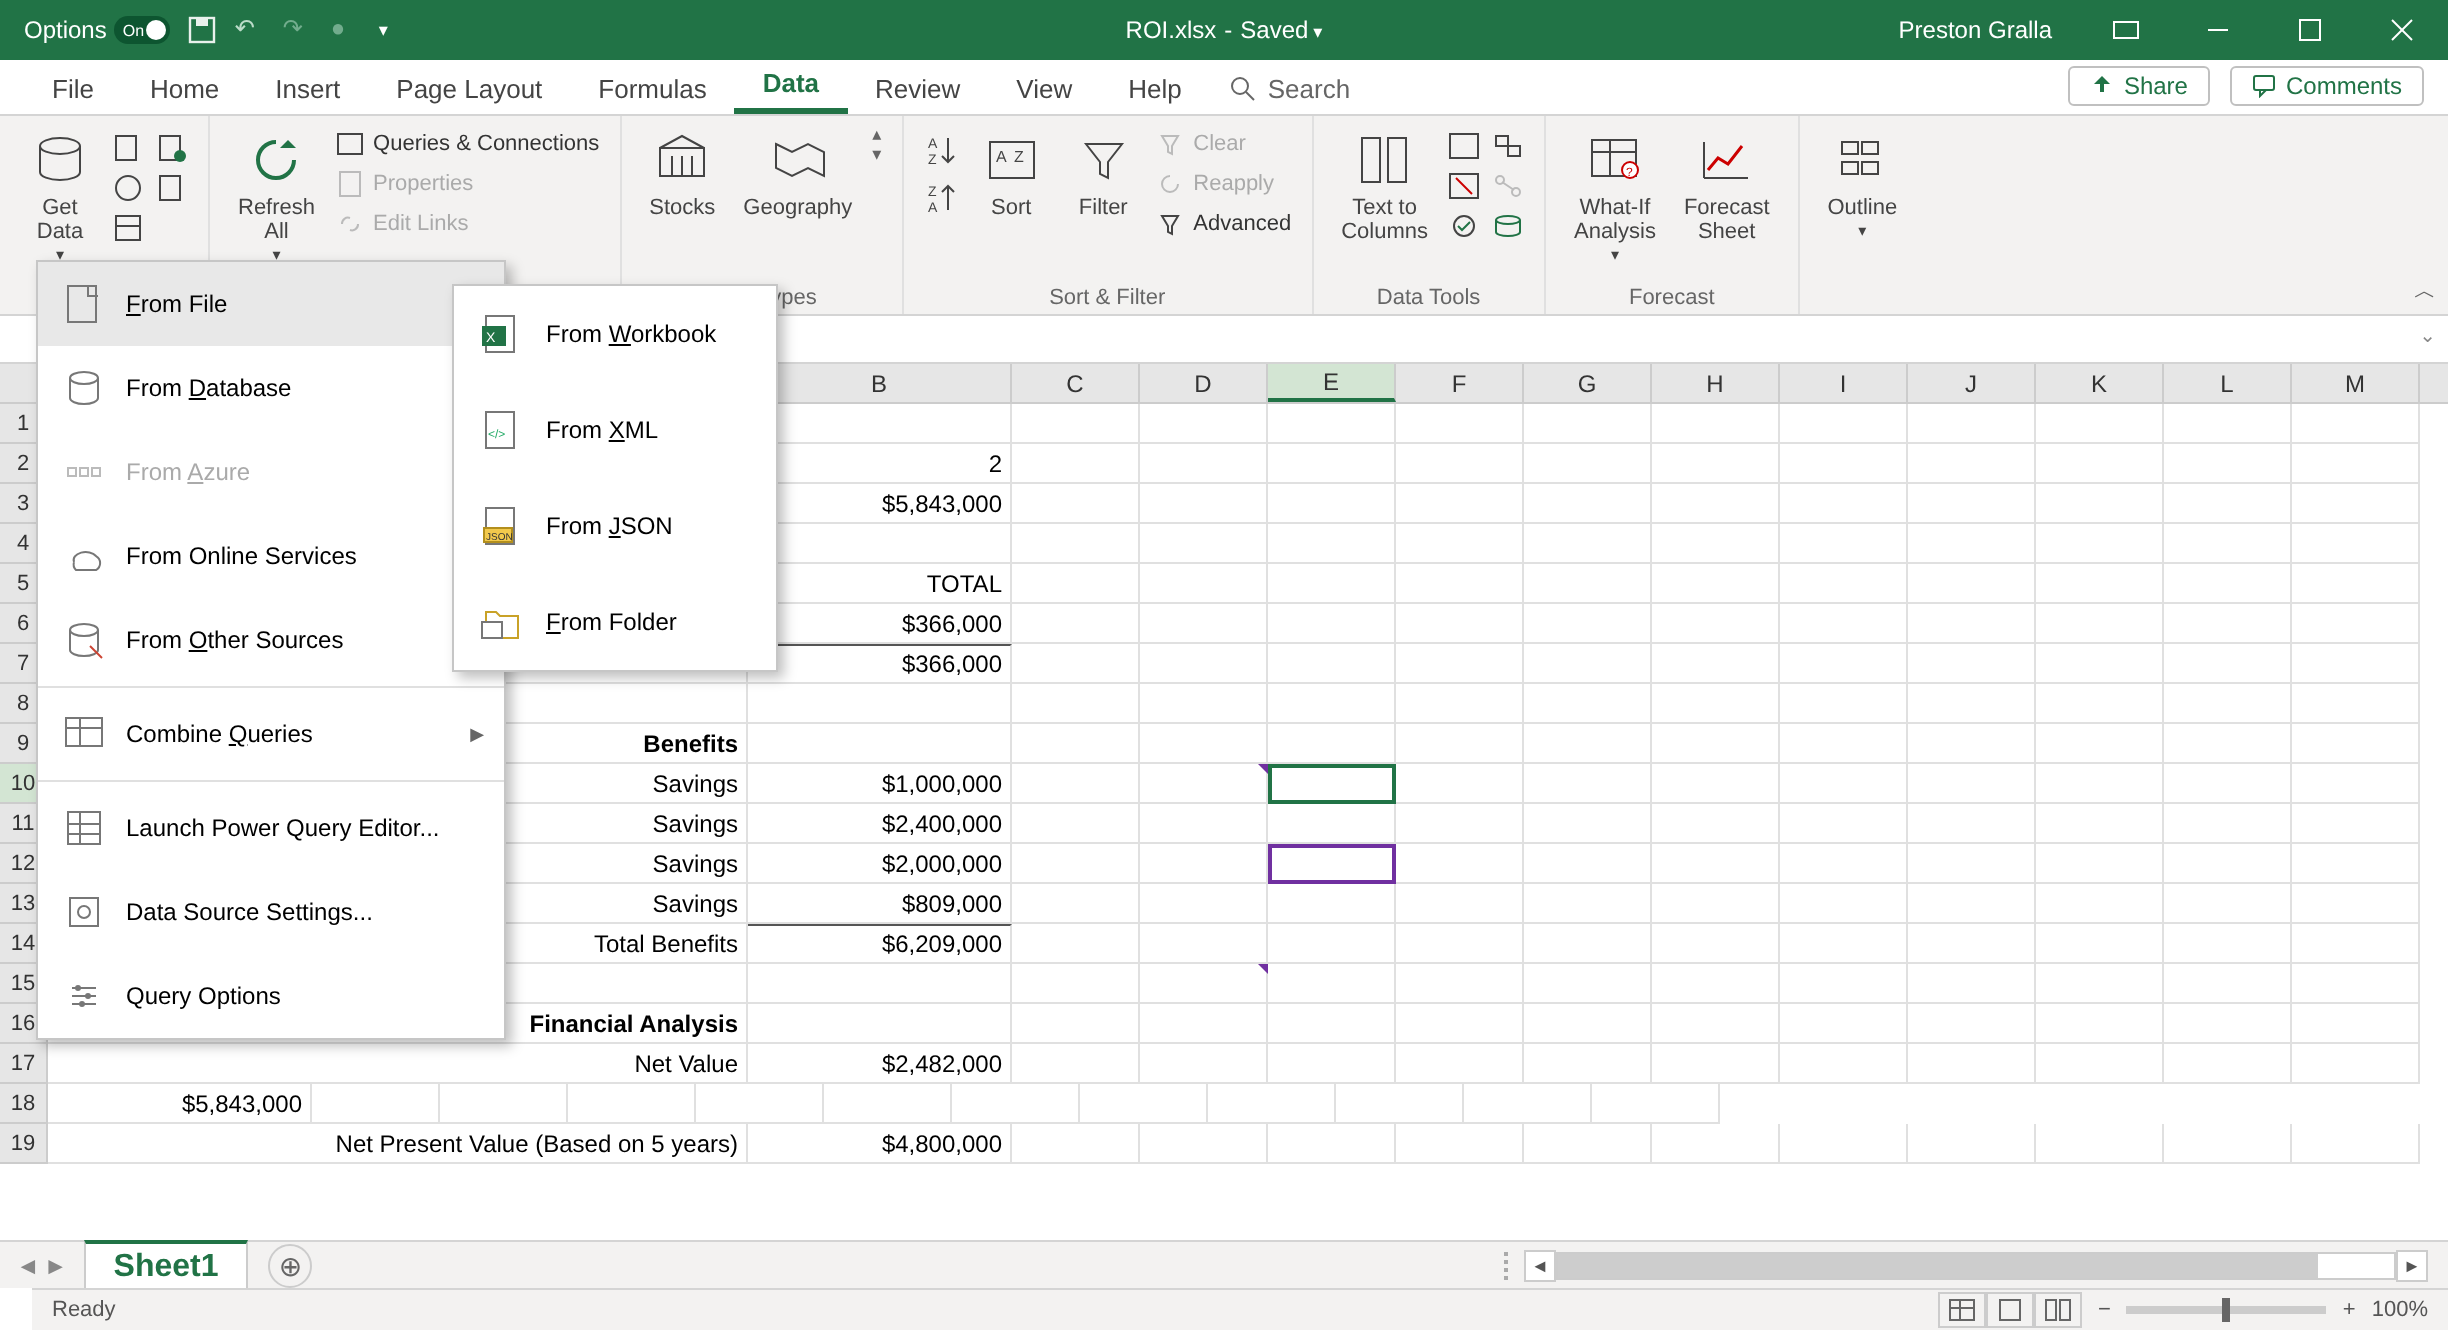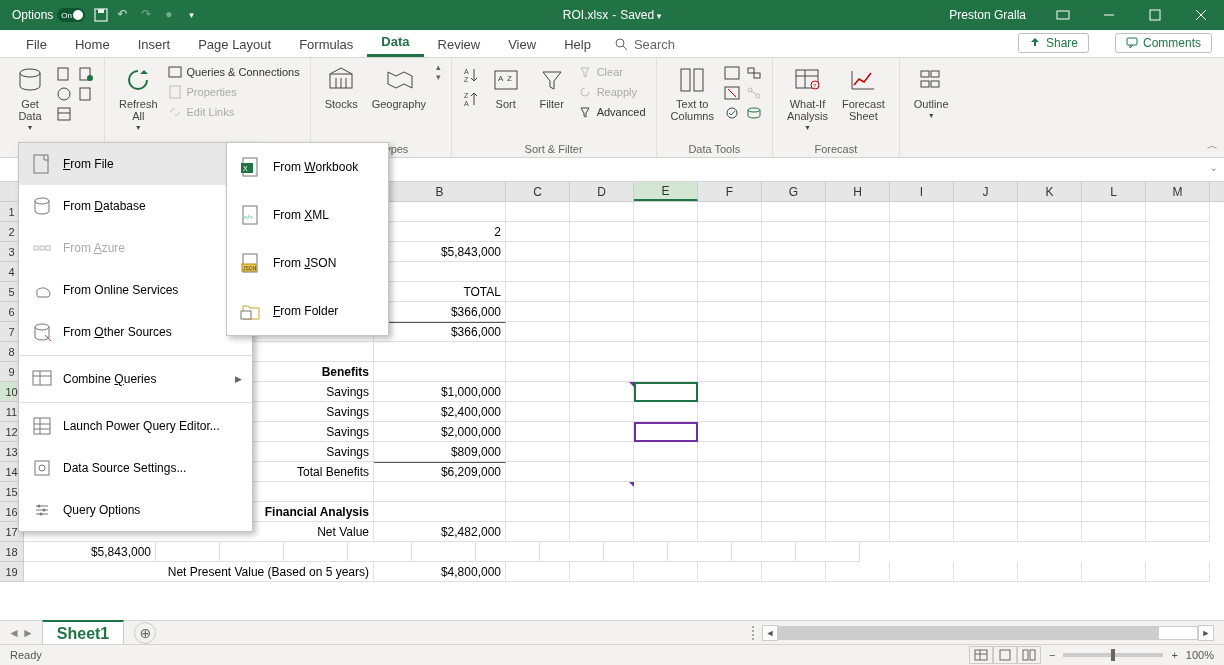--- a/index.html
+++ b/index.html
@@ -17,21 +17,21 @@
 .saved-dd::after { content:" ▾"; font-size:9px;}
 .titlebar-right { margin-left: auto; display: flex; align-items: center; gap: 0; }
 .user { padding: 0 14px; }
 .winbtn { width: 46px; height: 30px; display: flex; align-items: center; justify-content: center; }
 .winbtn svg { stroke: #fff; }
 
 
 .menubar { height: 28px; background: #fff; border-bottom: 1px solid #d4d4d4; display: flex; align-items: flex-end; padding-left: 12px; font-size: 13px; position: relative; }
 .menutab { padding: 5px 14px; cursor: pointer; color: #444; }
 .menutab.active { color: #217346; font-weight: 600; border-bottom: 3px solid #217346; }
-.menu-right { position: absolute; right: 12px; display: flex; gap: 26px; top: 3px; }
+.menu-right { position: absolute; right: 12px; display: flex; gap: 10px; top: 3px; }
 .btn-outline { border: 1px solid #c0c0c0; border-radius: 3px; padding: 2px 10px; font-size: 12px; background:#fff; display:flex; align-items:center; gap:5px; color:#217346;}
 .search-inline { display:flex; align-items:center; gap:6px; color:#666; padding:5px 10px;}
 
 
 .ribbon { height: 100px; background: #f3f2f1; border-bottom: 1px solid #d4d4d4; display: flex; position: relative; font-size: 11px; color:#444;}
 .ribbon-group { border-right: 1px solid #e0e0e0; padding: 4px 10px 0; display: flex; flex-direction: column; justify-content: space-between; }
 .ribbon-group-label { text-align: center; font-size: 11px; color: #666; padding-bottom: 2px; }
 .ribbon-row { display: flex; gap: 6px; align-items:flex-start;}
 .big-btn { display: flex; flex-direction: column; align-items: center; justify-content: flex-start; padding: 2px 4px; gap: 2px; text-align:center; line-height:1.1;}
 .big-btn .icon { width: 32px; height: 32px; display:flex; align-items:center; justify-content:center;}
@@ -56,21 +56,21 @@
 .row-h.sel { background:#d3e5d3;}
 .cell { border-right:1px solid #e0e0e0; border-bottom:1px solid #e0e0e0; padding:0 4px; display:flex; align-items:center; overflow:hidden; white-space:nowrap;}
 .cell.right { justify-content: flex-end; }
 .cell.bold { font-weight:600;}
 .cell.bt { border-top:1px solid #555;}
 .active-cell-border { position:absolute; border:2px solid #217346; pointer-events:none; width:64px; height:20px;}
 .purple-cell { position:absolute; border:2px solid #7030a0; pointer-events:none; width:64px; height:20px;}
 .trace-marker { position:absolute; width:0; height:0; border-left:5px solid transparent; border-top:5px solid #7030a0; }
 
 
-.dropdown1 { position:absolute; left:18px; top:142px; width:235px; background:#fff; border:1px solid #c6c6c6; box-shadow:3px 3px 6px rgba(0,0,0,0.25); font-size:12px; z-index:10;}
+.dropdown1 { position:absolute; left:18px; top:130px; width:235px; background:#fff; border:1px solid #c6c6c6; box-shadow:3px 3px 6px rgba(0,0,0,0.25); font-size:12px; z-index:10;}
 .dd-item { display:flex; align-items:center; gap:10px; padding:10px 12px; position:relative;}
 .dd-item:hover, .dd-item.hovered { background:#e8e8e8;}
 .dd-item.disabled { color:#aaa;}
 .dd-item .dd-icon { width:22px; height:22px; display:flex; align-items:center; justify-content:center;}
 .dd-arrow { position:absolute; right:10px; font-size:9px; color:#666;}
 .dd-sep { height:1px; background:#e0e0e0; margin:2px 0;}
 
 .dropdown2 { position:absolute; left:226px; top:142px; width:163px; background:#fff; border:1px solid #c6c6c6; box-shadow:3px 3px 6px rgba(0,0,0,0.25); font-size:12px; z-index:10;}
 .dd2-item { display:flex; align-items:center; gap:10px; padding:12px 12px;}
 .dd2-item .dd-icon { width:24px; height:24px;}
@@ -79,21 +79,21 @@
 .sheet-tabs { position:absolute; bottom:21px; left:0; right:0; height:24px; background:#f3f2f1; border-top:1px solid #d4d4d4; display:flex; align-items:center; font-size:12px;}
 .sheet-nav { display:flex; gap:2px; padding:0 8px; color:#888;}
 .sheet-tab { background:#fff; border:1px solid #ccc; border-bottom:none; padding:3px 14px; font-size:16px; border-top:2px solid #217346; color:#217346; font-weight:600;}
 .add-sheet { width:22px; height:22px; border:1px solid #ccc; border-radius:50%; display:flex; align-items:center; justify-content:center; margin-left:10px; color:#666; font-size:14px;}
 .hscroll { margin-left:auto; display:flex; align-items:center; padding-right:10px; gap:0;}
 .hscroll-track { width:420px; height:14px; background:#fff; border:1px solid #ccc; position:relative;}
 .hscroll-thumb { position:absolute; left:0; top:0; bottom:0; width:380px; background:#cdcdcd;}
 .hscroll-btn { width:16px; height:16px; display:flex; align-items:center; justify-content:center; background:#fff; border:1px solid #ccc; font-size:9px; color:#555;}
 
 
-.statusbar { position:absolute; bottom:0; left:0; right:0; height:21px; background:#f3f2f1; border-top:1px solid #d4d4d4; display:flex; align-items:center; font-size:11px; color:#555; padding:0 10px;}
+.statusbar { position:absolute; bottom:0; left:16px; right:0; height:21px; background:#f3f2f1; border-top:1px solid #d4d4d4; display:flex; align-items:center; font-size:11px; color:#555; padding:0 10px;}
 .status-right { margin-left:auto; display:flex; align-items:center; gap:8px;}
 .view-btns { display:flex; gap:0;}
 .view-btn { width:24px; height:18px; border:1px solid #ccc; display:flex; align-items:center; justify-content:center;}
 .zoom-slider { width:100px; height:4px; background:#ccc; position:relative;}
 .zoom-slider-thumb { position:absolute; left:48px; top:-4px; width:4px; height:12px; background:#666;}
 
 .underline-char { text-decoration: underline; }
 
 
 .cA{width:350px;} .cB{width:132px;} .cC{width:64px;} .cD{width:64px;} .cE{width:64px;} .cF{width:64px;} .cG{width:64px;} .cH{width:64px;} .cI{width:64px;} .cJ{width:64px;} .cK{width:64px;} .cL{width:64px;} .cM{width:64px;}

